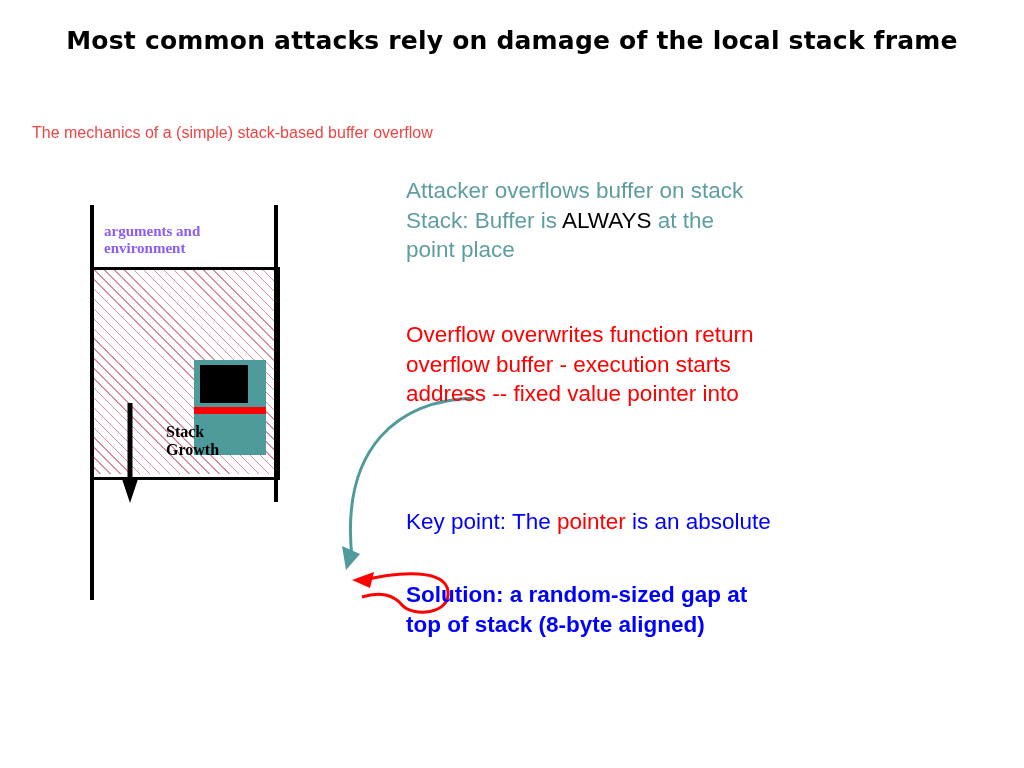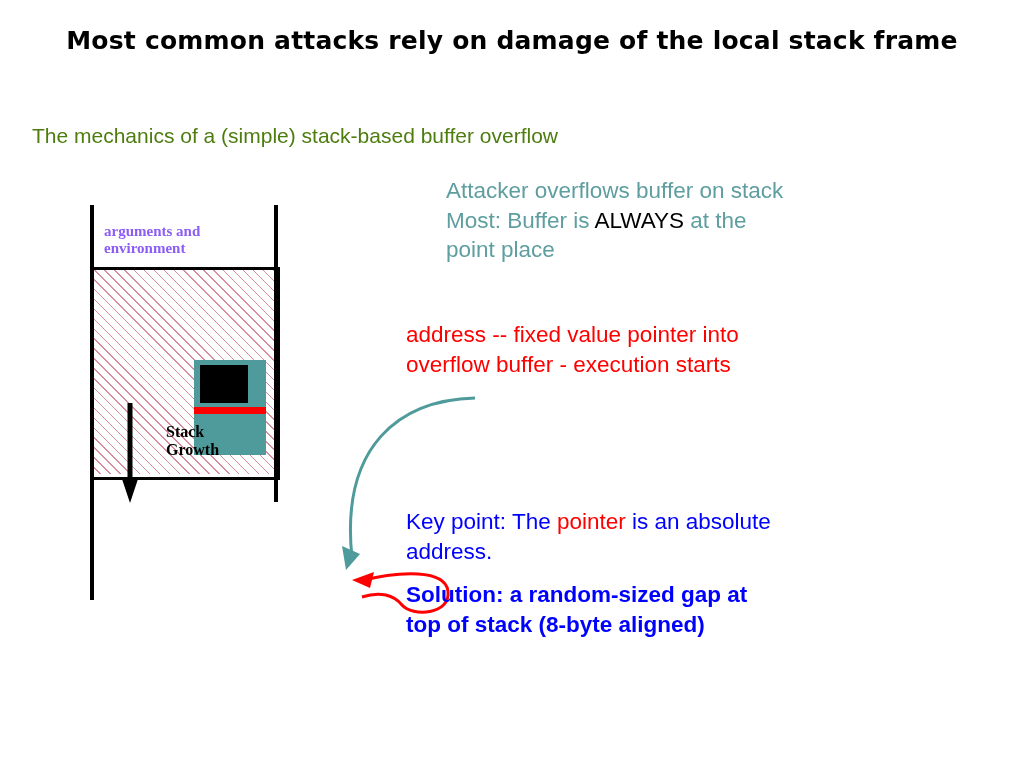--- a/index.html
+++ b/index.html
@@ -29,22 +29,22 @@
     font-weight: bold;
     font-size: 25px;
     color: #000000;
     letter-spacing: 0.2px;
   }
   .subtitle {
     position: absolute;
     left: 32px;
     top: 124px;
     font-family: "Liberation Sans", sans-serif;
-    font-size: 21px;
-    color: #4d7c0f;
+    font-size: 16px;
+    color: #ef4444;
     white-space: nowrap;
   }
   
   .diagram {
     position: absolute;
     left: 90px;
     top: 205px;
     width: 300px;
     height: 410px;
   }
@@ -168,21 +168,21 @@
     overflow: visible;
   }
   
   .block {
     position: absolute;
     left: 406px;
     font-family: "Liberation Sans", sans-serif;
     font-size: 22.5px;
     line-height: 1.32;
   }
-  .block-attacker { top: 176px; color: #5f9ea0; width: 520px; margin-left: 40px; }
+  .block-attacker { top: 176px; color: #5f9ea0; width: 520px; }
   .block-attacker .emph { color: #000000; font-weight: normal; }
   .block-overflow { top: 320px; color: #ff0000; width: 530px; }
   .block-keypoint { top: 467px; color: #0000ff; width: 520px; margin-top: 40px; }
   .block-keypoint .red { color: #ff0000; }
   .block-solution { top: 580px; color: #0000ff; width: 520px; font-weight: bold; }
 </style>
 </head>
 <body>
 
 <div class="slide">
@@ -227,35 +227,35 @@
     <svg class="loop-svg" viewBox="0 0 130 80">
       <path d="M 20 26 C 60 16, 105 14, 108 36 C 111 60, 72 62, 62 50 C 54 40, 40 36, 22 42" fill="none" stroke="#ff0000" stroke-width="3"></path>
       <polygon points="12,25 34,17 30,33" fill="#ff0000"></polygon>
     </svg>
 
   </div>
 
   <div class="block block-attacker">
     <div>Attacker overflows buffer on stack</div>
     <div>
-      <span>Most: Buffer is </span><span class="emph">ALWAYS</span><span> at the</span>
+      <span>Stack: Buffer is </span><span class="emph">ALWAYS</span><span> at the</span>
     </div>
     <div>point place</div>
   </div>
 
   <div class="block block-overflow">
+    <div>Overflow overwrites function return</div>
+    <div>overflow buffer - execution starts</div>
     <div>address -- fixed value pointer into</div>
-    <div>overflow buffer - execution starts</div>
   </div>
 
   <div class="block block-keypoint">
     <div>
       <span>Key point: The </span><span class="red">pointer</span><span> is an absolute</span>
     </div>
-    <div>address.</div>
   </div>
 
   <div class="block block-solution">
     <div>Solution:  a random-sized gap at</div>
     <div>top of stack (8-byte aligned)</div>
   </div>
 
 </div>
 
 </body></html>

